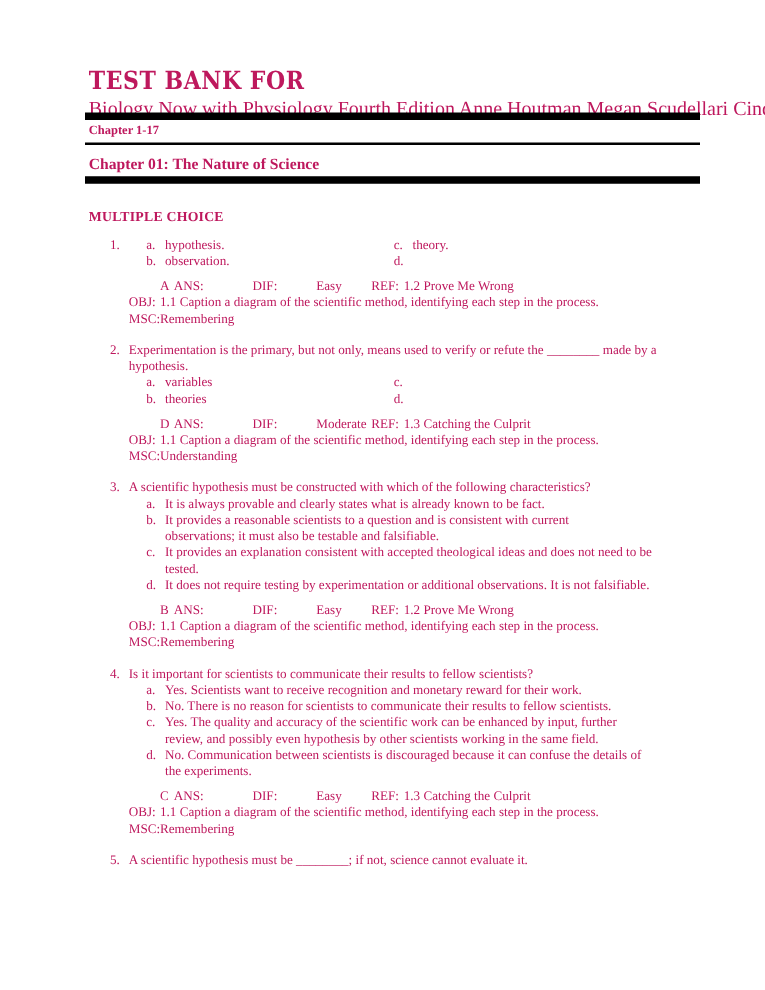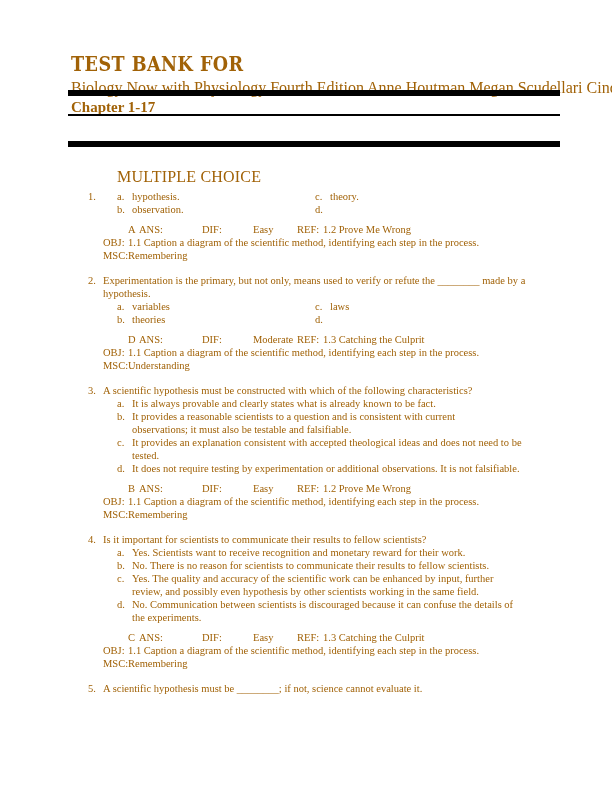--- a/index.html
+++ b/index.html
@@ -1,36 +1,36 @@
 <!DOCTYPE html>
 <html><head>
 <meta charset="utf-8">
 <style>
   * { box-sizing: border-box; margin: 0; padding: 0; }
   html, body { background: #ffffff; }
   body { width: 612px; height: 792px; }
   .page {
     position: relative; width: 612px; height: 792px;
-    background: #ffffff; color: #a16207;
+    background: #ffffff; color: #be185d;
     font-family: "Liberation Serif", serif; overflow: hidden;
   }
   .tb-title {
     position: absolute; left: 71px; top: 52px;
     font-family: "DejaVu Serif", serif; font-weight: bold; font-size: 20px;
     letter-spacing: 0.5px; white-space: nowrap;
     transform: scaleX(0.88); transform-origin: left top;
   }
   .subtitle { position: absolute; left: 71px; top: 79px; font-size: 16px; white-space: nowrap; }
   .bar { position: absolute; left: 68px; width: 492px; height: 6px; background: #000; }
   .bar-1 { top: 90px; }
   .bar-2 { top: 141px; }
   .thin-line { position: absolute; left: 68px; top: 114px; width: 492px; height: 2px; background: #000; }
-  .chapter-range { position: absolute; left: 71px; top: 99px; font-size: 15px; font-weight: bold; }
+  .chapter-range { position: absolute; left: 71px; top: 99px; font-size: 10px; font-weight: bold; }
   .chapter-title { position: absolute; left: 71px; top: 124px; font-size: 12.5px; font-weight: bold; }
-  .section-heading { position: absolute; left: 71px; top: 168px; font-size: 16px; font-weight: normal; letter-spacing: 0.2px; margin-left: 46px; }
+  .section-heading { position: absolute; left: 71px; top: 168px; font-size: 11px; font-weight: bold; letter-spacing: 0.2px; }
   .content { position: absolute; left: 88px; top: 190px; width: 455px; font-size: 10.5px; line-height: 13px; }
   .q { display: flex; margin-bottom: 12px; }
   .qnum { width: 15px; flex-shrink: 0; }
   .qbody { flex: 1; min-width: 0; }
   .qtext { white-space: pre-wrap; }
   .opts.two { display: grid; grid-template-columns: 198px 1fr; }
   .opt { display: flex; padding-left: 14px; }
   .olet { width: 15px; flex-shrink: 0; }
   .otext { flex: 1; white-space: pre-wrap; }
   .ansblock { margin-top: 7px; }
@@ -47,20 +47,21 @@
 <body>
 
 <div class="page">
 
   <div class="tb-title">TEST BANK FOR</div>
   <div class="subtitle">Biology Now with Physiology Fourth Edition Anne Houtman Megan Scudellari Cindy Malone</div>
 
   <div class="bar bar-1"></div>
   <div class="chapter-range">Chapter 1-17</div>
   <div class="thin-line"></div>
+  <div class="chapter-title">Chapter 01: The Nature of Science</div>
   <div class="bar bar-2"></div>
 
   <div class="section-heading">MULTIPLE CHOICE</div>
 
   <div class="content">
 
     <div class="q">
       <div class="qnum">1.</div>
       <div class="qbody">
         <div class="opts two">
@@ -106,21 +107,20 @@
       <div class="qbody">
         <div class="qtext">Experimentation is the primary, but not only, means used to verify or refute the ________ made by a
 hypothesis.</div>
         <div class="opts two">
           <div class="opt">
             <span class="olet">a.</span>
             <span class="otext">variables</span>
           </div>
           <div class="opt">
             <span class="olet">c.</span>
-            <span class="otext">laws</span>
           </div>
           <div class="opt">
             <span class="olet">b.</span>
             <span class="otext">theories</span>
           </div>
           <div class="opt">
             <span class="olet">d.</span>
           </div>
         </div>
         <div class="ansblock">

